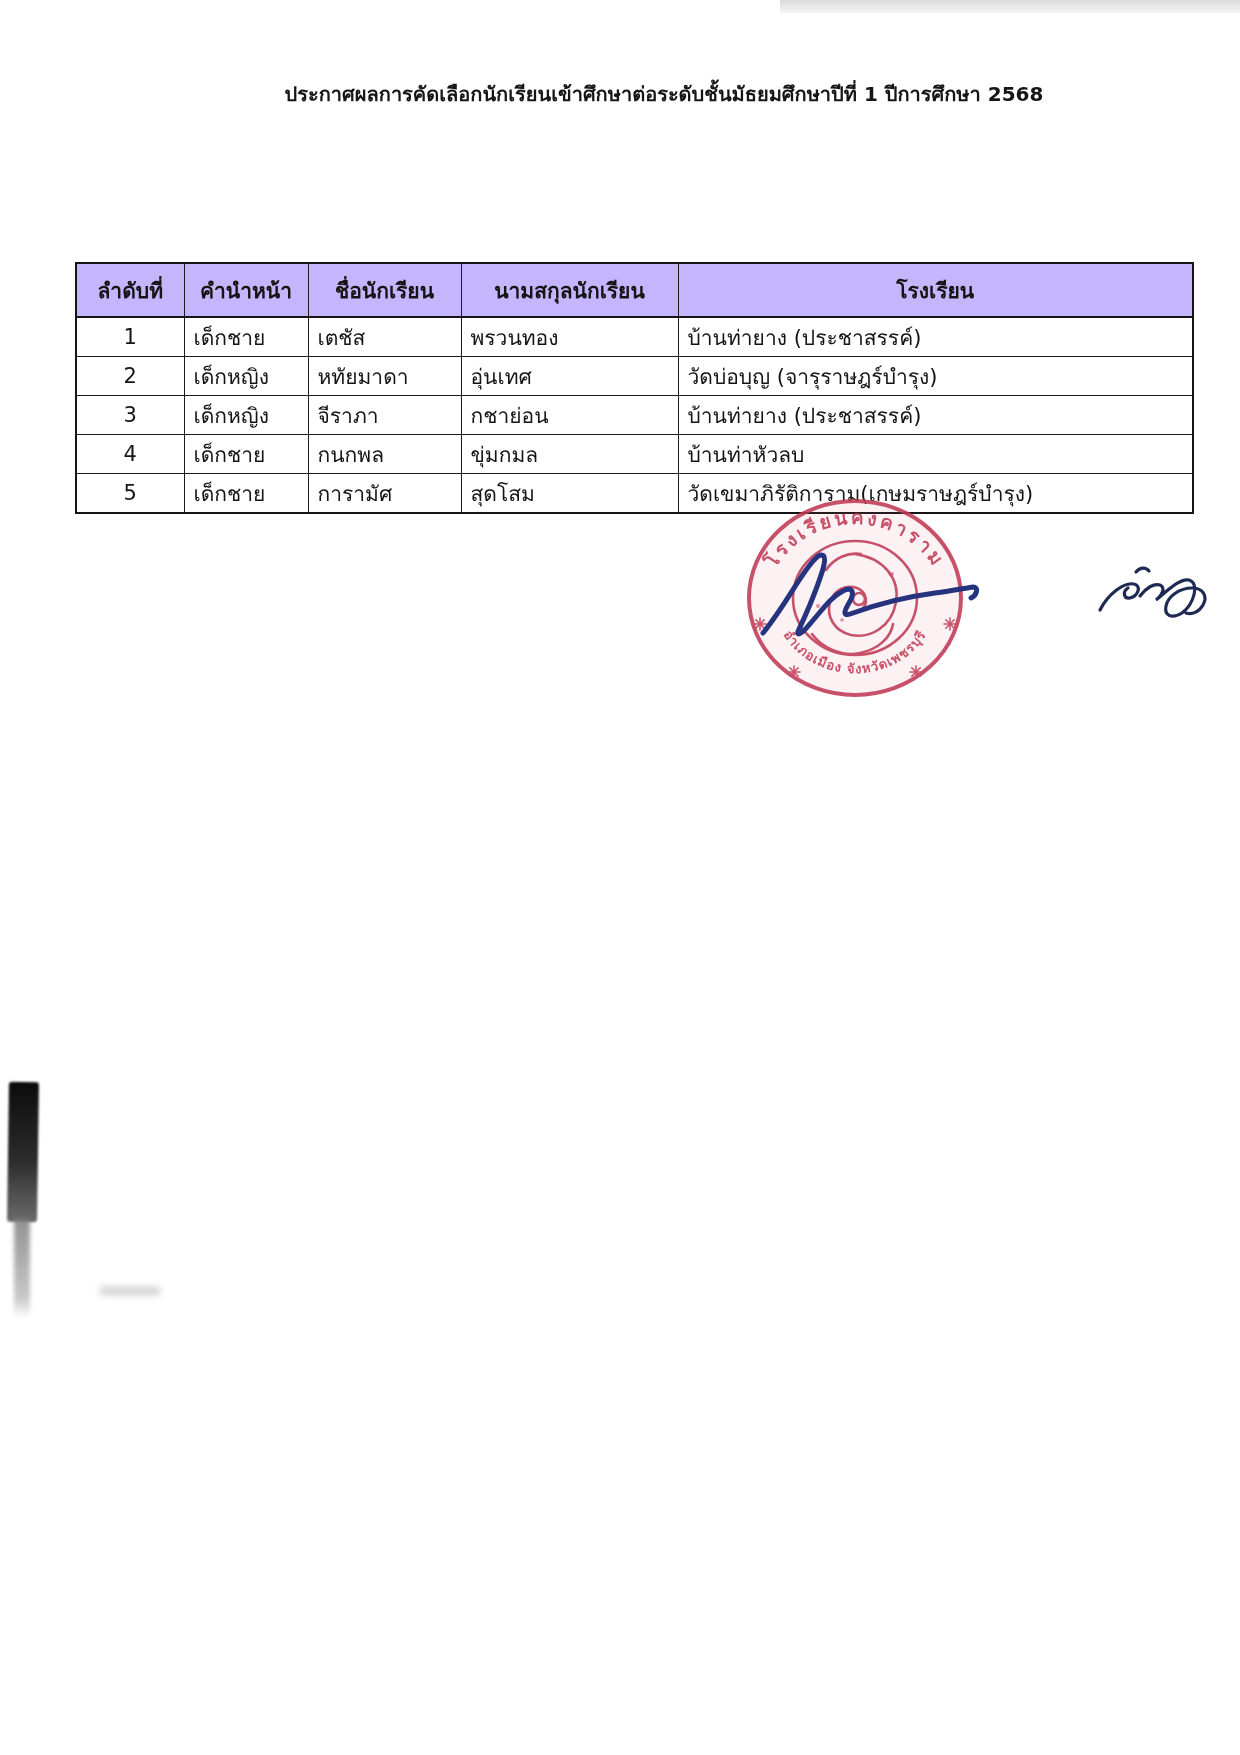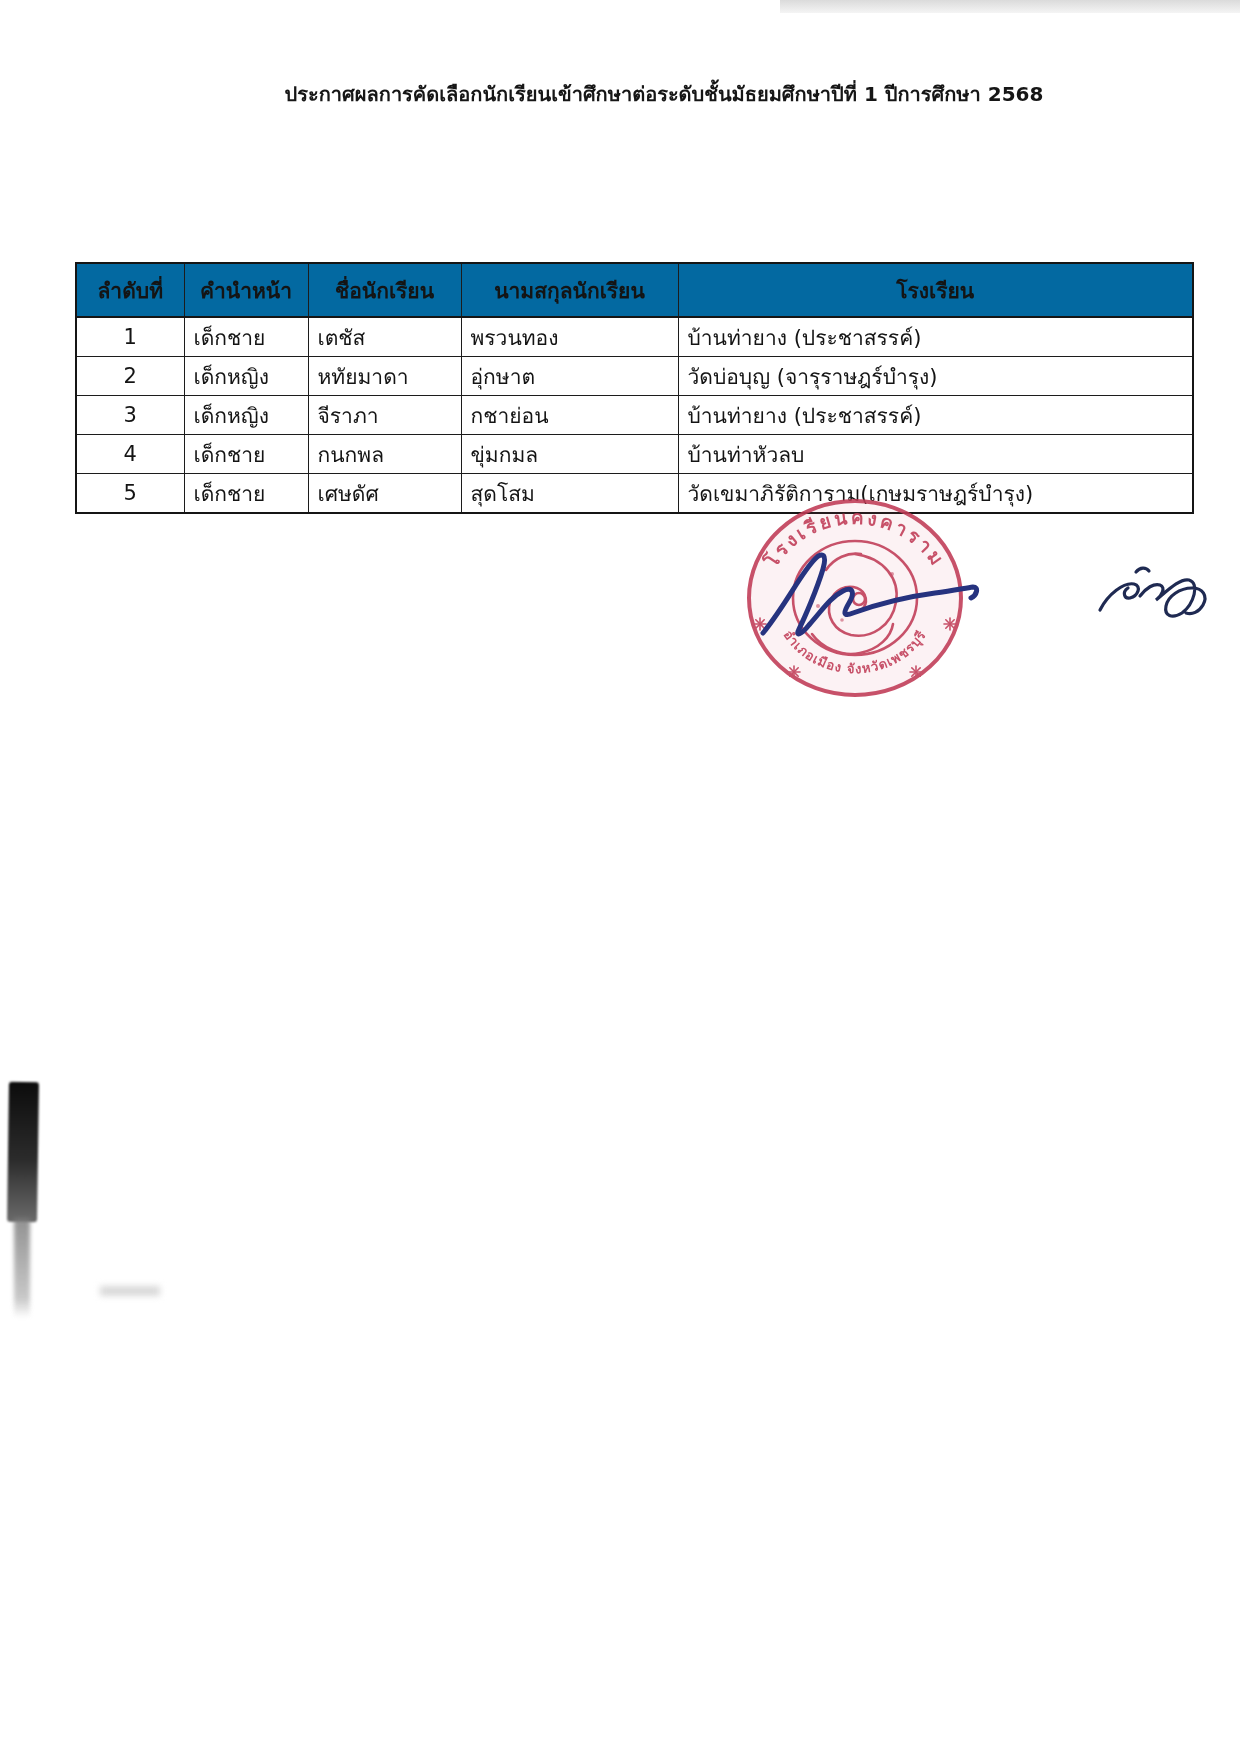--- a/index.html
+++ b/index.html
@@ -12,21 +12,21 @@
   .edge-band{position:absolute;left:780px;top:0;width:460px;height:13px;
     background:linear-gradient(180deg,#bdbdbd,#ececec);opacity:.55;}
   
   .titles{position:absolute;top:72px;left:0;width:100%;text-align:center;
     font-weight:700;font-size:20px;line-height:45px;color:#161616;padding-left:44px;}
   
   .tbl-wrap{position:absolute;left:75px;top:262px;width:1117px;}
   table.results{border-collapse:collapse;table-layout:fixed;width:1117px;
     border:2.5px solid #151515;font-size:21px;color:#141414;}
   table.results th{height:50px;border:1.8px solid #1c1c1c;font-weight:700;
-    text-align:center;vertical-align:middle;background:#0369a1;}
+    text-align:center;vertical-align:middle;background:#c4b5fd;}
   table.results td{height:38px;border:1.8px solid #1c1c1c;padding:0 0 0 9px;
     text-align:left;vertical-align:middle;background:#fff;}
   table.results td.c-center{text-align:center;padding:0;}
   table.results thead tr{border-bottom:2.5px solid #151515;}
   
   .stamp-svg{position:absolute;left:742px;top:496px;}
   .sig-svg{position:absolute;left:735px;top:525px;}
   .initials-svg{position:absolute;left:1082px;top:538px;}
   
   .smudge-a{position:absolute;left:8px;top:1082px;width:30px;height:140px;
@@ -74,41 +74,41 @@
             <td class="c-center">1</td>
             <td>เด็กชาย</td>
             <td>เตชัส</td>
             <td>พรวนทอง</td>
             <td>บ้านท่ายาง (ประชาสรรค์)</td>
           </tr>
           <tr>
             <td class="c-center">2</td>
             <td>เด็กหญิง</td>
             <td>หทัยมาดา</td>
-            <td>อุ่กษาต</td>
+            <td>อุ่นเทศ</td>
             <td>วัดบ่อบุญ (จารุราษฎร์บำรุง)</td>
           </tr>
           <tr>
             <td class="c-center">3</td>
             <td>เด็กหญิง</td>
             <td>จีราภา</td>
             <td>กชาย่อน</td>
             <td>บ้านท่ายาง (ประชาสรรค์)</td>
           </tr>
           <tr>
             <td class="c-center">4</td>
             <td>เด็กชาย</td>
             <td>กนกพล</td>
             <td>ขุ่มกมล</td>
             <td>บ้านท่าหัวลบ</td>
           </tr>
           <tr>
             <td class="c-center">5</td>
             <td>เด็กชาย</td>
-            <td>เศษดัศ</td>
+            <td>การามัศ</td>
             <td>สุดโสม</td>
             <td>วัดเขมาภิรัติการาม(เกษมราษฎร์บำรุง)</td>
           </tr>
         </tbody>
     </table>
   </div>
 
   <svg class="stamp-svg" width="226" height="206" viewBox="0 0 226 206" aria-hidden="true">
     <g opacity="0.88">
       <ellipse cx="113" cy="102" rx="106" ry="97" fill="#d96a7e" opacity="0.10"></ellipse>

